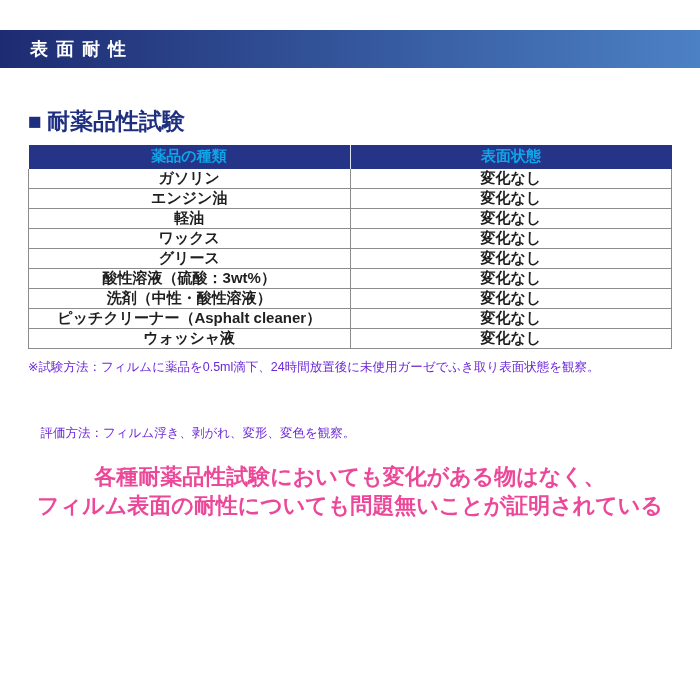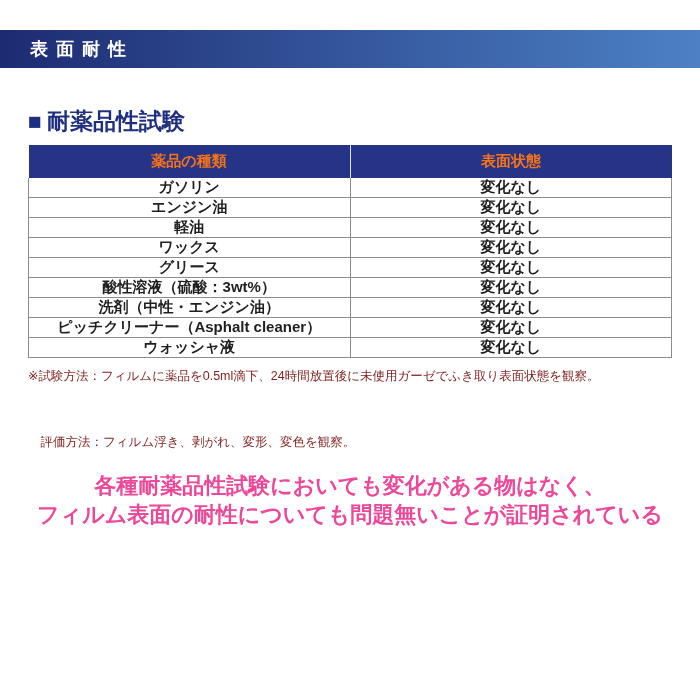--- a/index.html
+++ b/index.html
@@ -41,44 +41,44 @@
   }
 
   .chem-table{
     width:644px;
     margin:9px 0 0 28px;
     border-collapse:collapse;
     table-layout:fixed;
   }
   .chem-table th{
     background:var(--navy);
-    color:#f97316;
+    color:#0ea5e9;
     font-size:15px;font-weight:bold;
-    height:33px;
+    height:24px;
     border:none;
     text-align:center;
     vertical-align:middle;
   }
   .chem-table th:first-child{border-right:1px solid var(--header-divider);}
   .chem-table td{
     height:17px;
     border:1px solid var(--border-gray);
     text-align:center;
     vertical-align:middle;
     font-size:15px;
     font-weight:600;
     color:#1f1f1f;
   }
   .chem-table tbody tr:first-child td{border-top:none;}
 
   .notes{
     margin:9px 0 0 28px;
     font-size:12.5px;
     line-height:1.45;
-    color:#7f1d1d;
+    color:#6d28d9;
     font-weight:500;
   }
   .notes .note-line2{padding-left:1em;margin-top:48px;}
 
   .conclusion{
     margin-top:20px;
     text-align:center;
     font-size:22px;
     font-weight:bold;
     color:#ec4899;
@@ -125,21 +125,21 @@
         </tr>
         <tr>
           <td>グリース</td>
           <td>変化なし</td>
         </tr>
         <tr>
           <td>酸性溶液（硫酸：3wt%）</td>
           <td>変化なし</td>
         </tr>
         <tr>
-          <td>洗剤（中性・エンジン油）</td>
+          <td>洗剤（中性・酸性溶液）</td>
           <td>変化なし</td>
         </tr>
         <tr>
           <td>ピッチクリーナー（Asphalt cleaner）</td>
           <td>変化なし</td>
         </tr>
         <tr>
           <td>ウォッシャ液</td>
           <td>変化なし</td>
         </tr>

